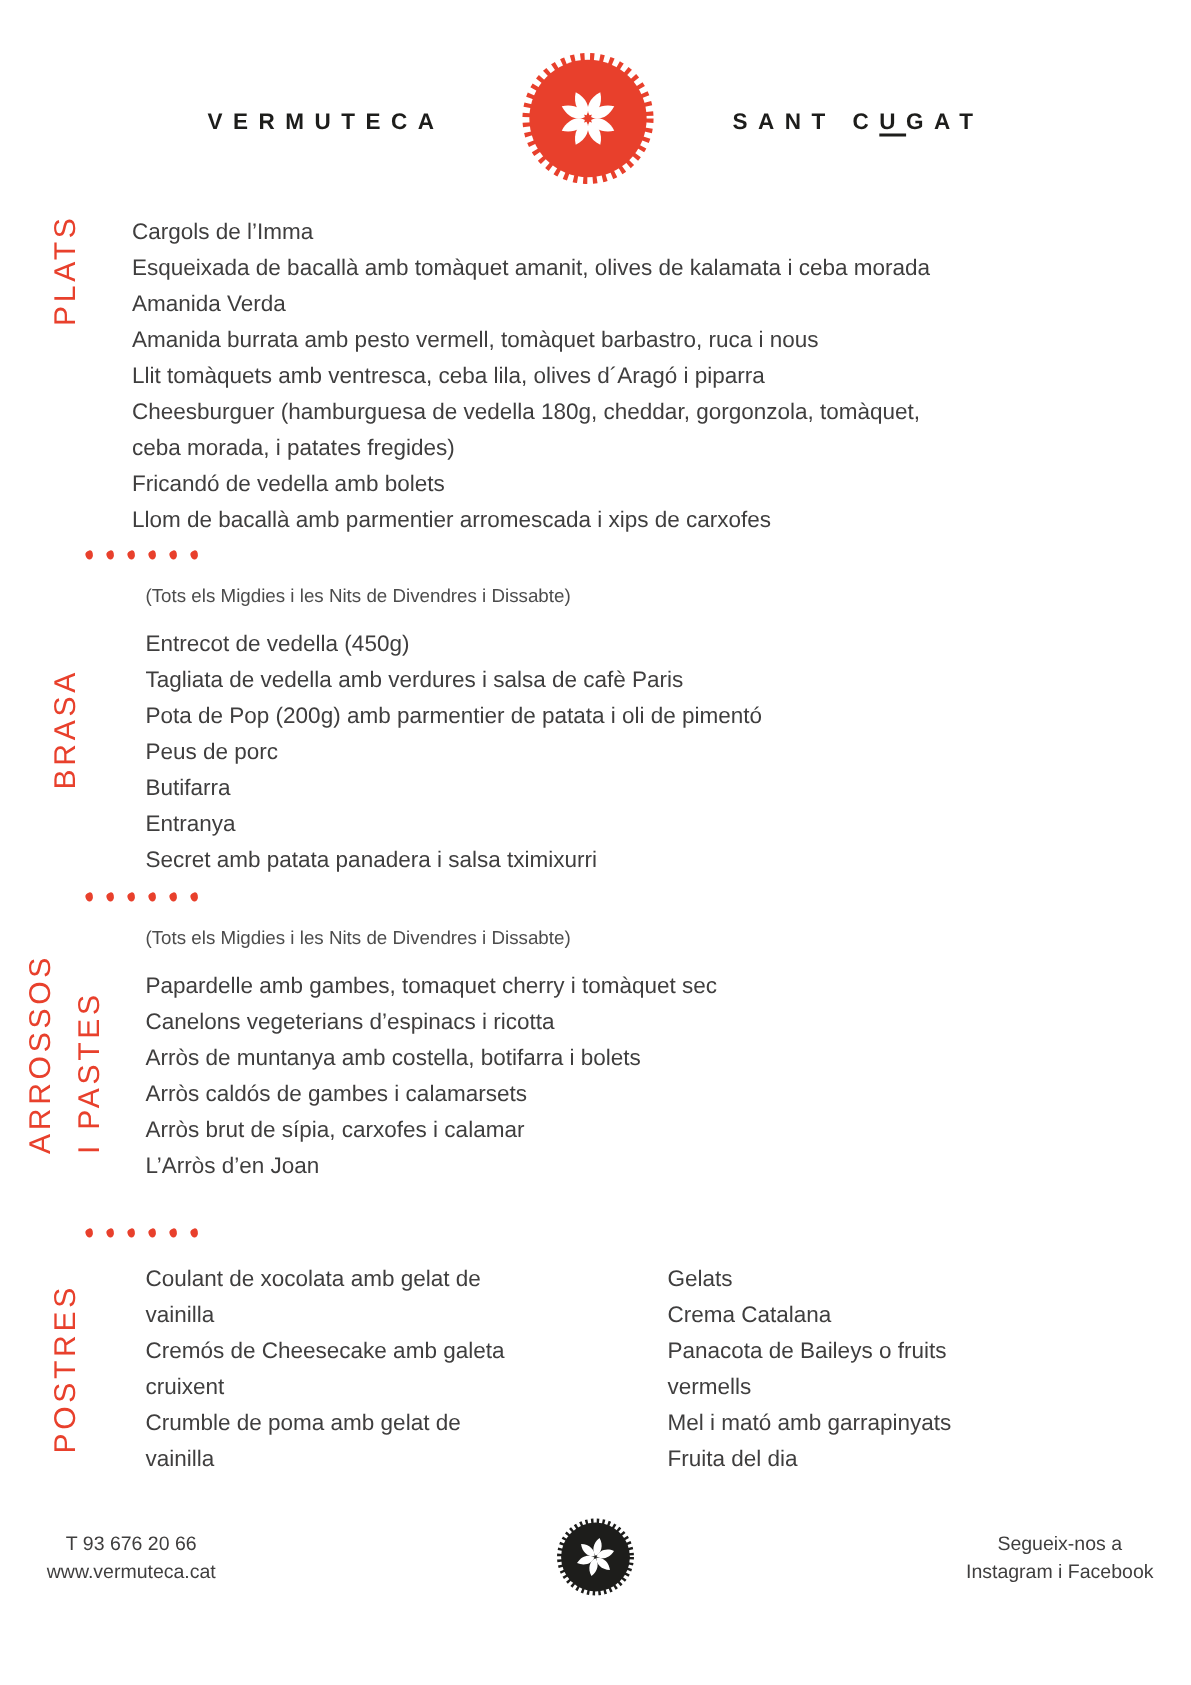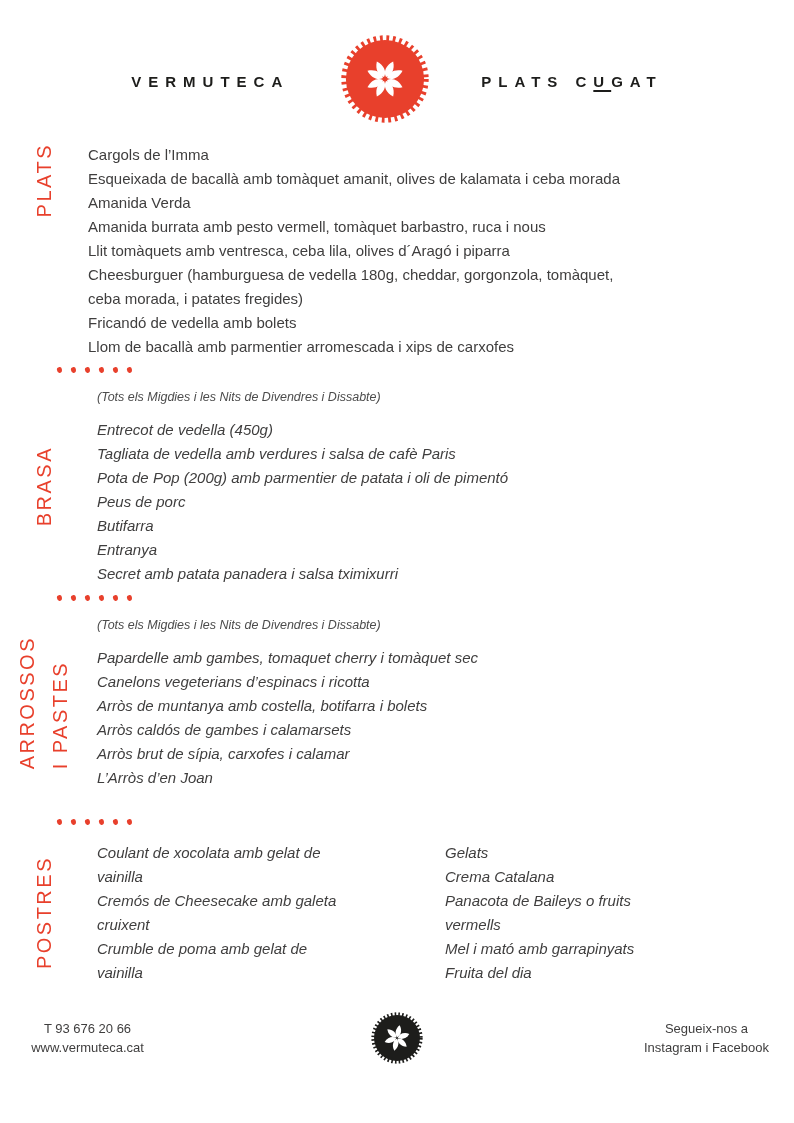--- a/index.html
+++ b/index.html
@@ -25,21 +25,21 @@
   .menu-section { display:flex; }
   .gutter { width:88px; flex:0 0 88px; display:flex; justify-content:center; }
   .gutter.top { align-items:flex-start; }
   .gutter.mid { align-items:center; }
   .vlabel {
     writing-mode:vertical-rl; transform:rotate(180deg);
     font-size:20px; letter-spacing:2.5px; line-height:1.65;
     color:#e8402c; white-space:pre-line;
   }
   .content { flex:1 1 auto; max-width:640px; }
-  .content.indent { padding-left:9px;font-style:italic; }
+  .content.indent { padding-left:9px; }
   .item { font-size:15px; line-height:24px; white-space:pre-line; }
   .note { font-size:12.5px; line-height:20px; color:#4c4c4c; margin-bottom:11px; }
 
   .sec-plats    { margin-top:16px; }
   .sec-brasa    { margin-top:14px; }
   .sec-arrossos { margin-top:14px; }
   .sec-postres  { margin-top:16px; }
 
   
   .cols { display:flex; }
@@ -82,21 +82,21 @@
           <path d="M50,29 C55.5,36 55,44 50,47.5 C45,44 44.5,36 50,29" transform="rotate(115 50 50)"></path>
           <path d="M50,29 C55.5,36 55,44 50,47.5 C45,44 44.5,36 50,29" transform="rotate(155 50 50)"></path>
           <path d="M50,29 C55.5,36 55,44 50,47.5 C45,44 44.5,36 50,29" transform="rotate(205 50 50)"></path>
           <path d="M50,29 C55.5,36 55,44 50,47.5 C45,44 44.5,36 50,29" transform="rotate(245 50 50)"></path>
           <path d="M50,29 C55.5,36 55,44 50,47.5 C45,44 44.5,36 50,29" transform="rotate(295 50 50)"></path>
           <path d="M50,29 C55.5,36 55,44 50,47.5 C45,44 44.5,36 50,29" transform="rotate(335 50 50)"></path>
         </g>
       </svg>
     </span>
 
-    <span class="brand"><span>PLATS C</span><span class="u-underline">U</span><span>GAT</span></span>
+    <span class="brand"><span>SANT C</span><span class="u-underline">U</span><span>GAT</span></span>
   </header>
 
   <main>
 
     <section class="menu-section sec-plats">
       <div class="gutter top">
         <div class="vlabel">PLATS</div>
       </div>
       <div class="content">
         <div class="item">Cargols de l’Imma</div>

